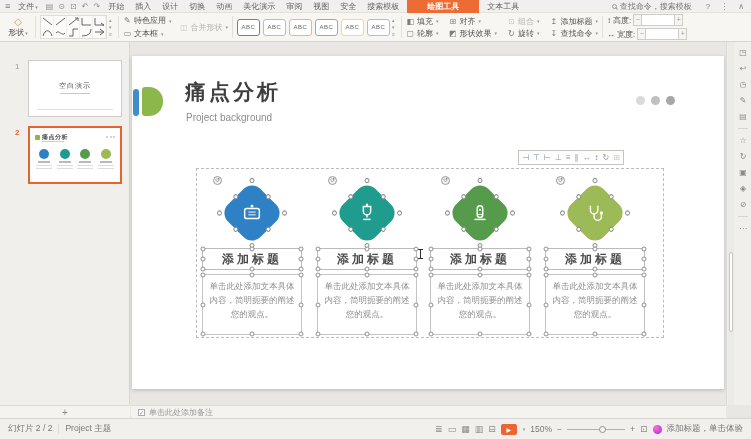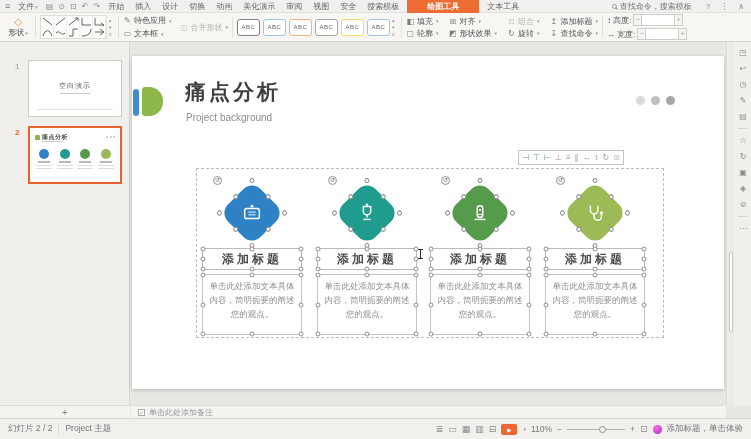--- a/index.html
+++ b/index.html
@@ -509,21 +509,21 @@
   <span class="ssep"></span>
   <span>Project 主题</span>
   <div id="sb-right">
     <span class="vico">≣</span>
     <span class="vico">▭</span>
     <span class="vico">▦</span>
     <span class="vico">▥</span>
     <span class="vico">⊟</span>
     <span id="play-btn">▶</span>
     <span class="caret">▾</span>
-    <span>110%</span>
+    <span>150%</span>
     <span>−</span>
     <span id="zoom-slider">
         <span id="zoom-knob"></span>
       </span>
     <span>+</span>
     <span class="vico">⊡</span>
     <span id="beauty-dot"></span>
     <span>添加标题，单击体验</span>
   </div>
 </div>

